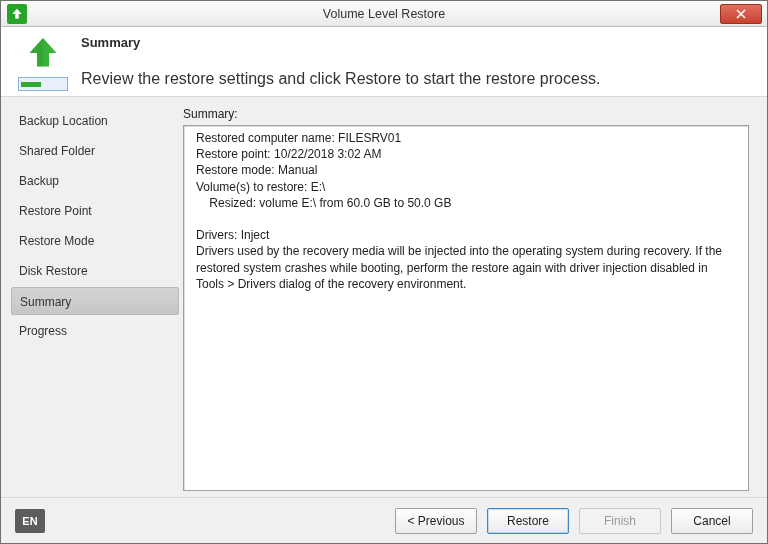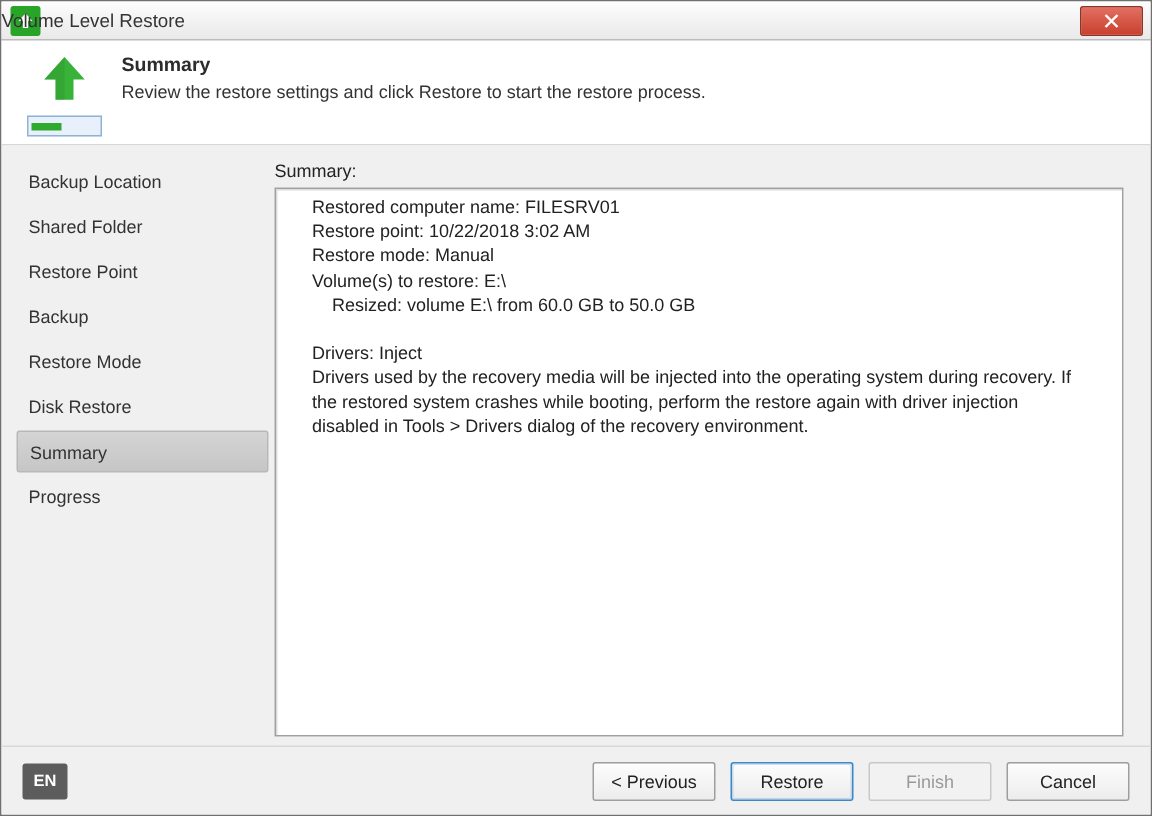--- a/index.html
+++ b/index.html
@@ -20,21 +20,21 @@
     display:flex; align-items:center;
     position:relative;
   }
   .titlebar .app-icon {
     width:20px; height:20px; margin-left:6px;
     background:#28a428; border-radius:2px;
     display:flex; align-items:center; justify-content:center;
   }
   .titlebar .app-icon svg { width:14px; height:14px; }
   .titlebar .title {
-    position:absolute; left:0; right:0; text-align:left;
+    position:absolute; left:0; right:0; text-align:center;
     font-size:12.5px; color:#333;
     pointer-events:none;
   }
   .titlebar .close-btn {
     margin-left:auto;
     width:42px; height:20px; margin-right:5px; margin-top:1px;
     background:linear-gradient(to bottom,#e26f62,#c8412e);
     border:1px solid #9a2f20; border-radius:2px;
     display:flex; align-items:center; justify-content:center;
     cursor:pointer;
@@ -55,21 +55,21 @@
     border:1px solid #8fb3d6;
     background:#e8f1fb;
     position:relative;
   }
   .header .drive-icon::after {
     content:""; position:absolute; left:2px; top:4px;
     width:20px; height:5px; background:#2faa2f;
   }
   .header .textcol { padding-left:6px; padding-top:0; }
   .header .banner-title { font-weight:600; font-size:13px; color:#2c2c2c; }
-  .header .banner-sub { font-size:12px; color:#333; margin-top:4px; }
+  .header .banner-sub { font-size:16px; color:#333; margin-top:20px; }
 
   .body { flex:1; display:flex; background:#f0f0f0; }
   .sidebar { width:182px; padding:10px 4px 4px 10px; }
   .side-item {
     height:28px; line-height:28px;
     padding-left:8px;
     font-size:12px; color:#333;
     margin-bottom:2px;
     cursor:pointer;
   }
@@ -78,21 +78,21 @@
     border:1px solid #b8b8b8;
     border-radius:2px;
   }
   .main { flex:1; padding:10px 18px 6px 0; display:flex; flex-direction:column; }
   .summary-label { font-size:12px; color:#222; margin-bottom:4px; }
   .summary-box {
     flex:1;
     background:#fff;
     border:1px solid #a0a0a0;
     box-shadow:inset 1px 1px 0 #dcdcdc;
-    padding:4px 24px;
+    padding:4px 12px;
     font-size:12px;
     line-height:1.35;
     white-space:pre-wrap;
     overflow:auto;
     color:#222;
   }
   .footer {
     height:46px;
     background:#f0f0f0;
     border-top:1px solid #d8d8d8;
@@ -150,22 +150,22 @@
     <div class="textcol">
       <div class="banner-title">Summary</div>
       <div class="banner-sub">Review the restore settings and click Restore to start the restore process.</div>
     </div>
   </div>
 
   <div class="body">
     <div class="sidebar">
       <div class="side-item">Backup Location</div>
       <div class="side-item">Shared Folder</div>
+      <div class="side-item">Backup</div>
       <div class="side-item">Restore Point</div>
-      <div class="side-item">Backup</div>
       <div class="side-item">Restore Mode</div>
       <div class="side-item">Disk Restore</div>
       <div class="side-item" data-selected="true">Summary</div>
       <div class="side-item">Progress</div>
     </div>
     <div class="main">
       <div class="summary-label">Summary:</div>
       <div class="summary-box">Restored computer name: FILESRV01
 Restore point: 10/22/2018 3:02 AM
 Restore mode: Manual

